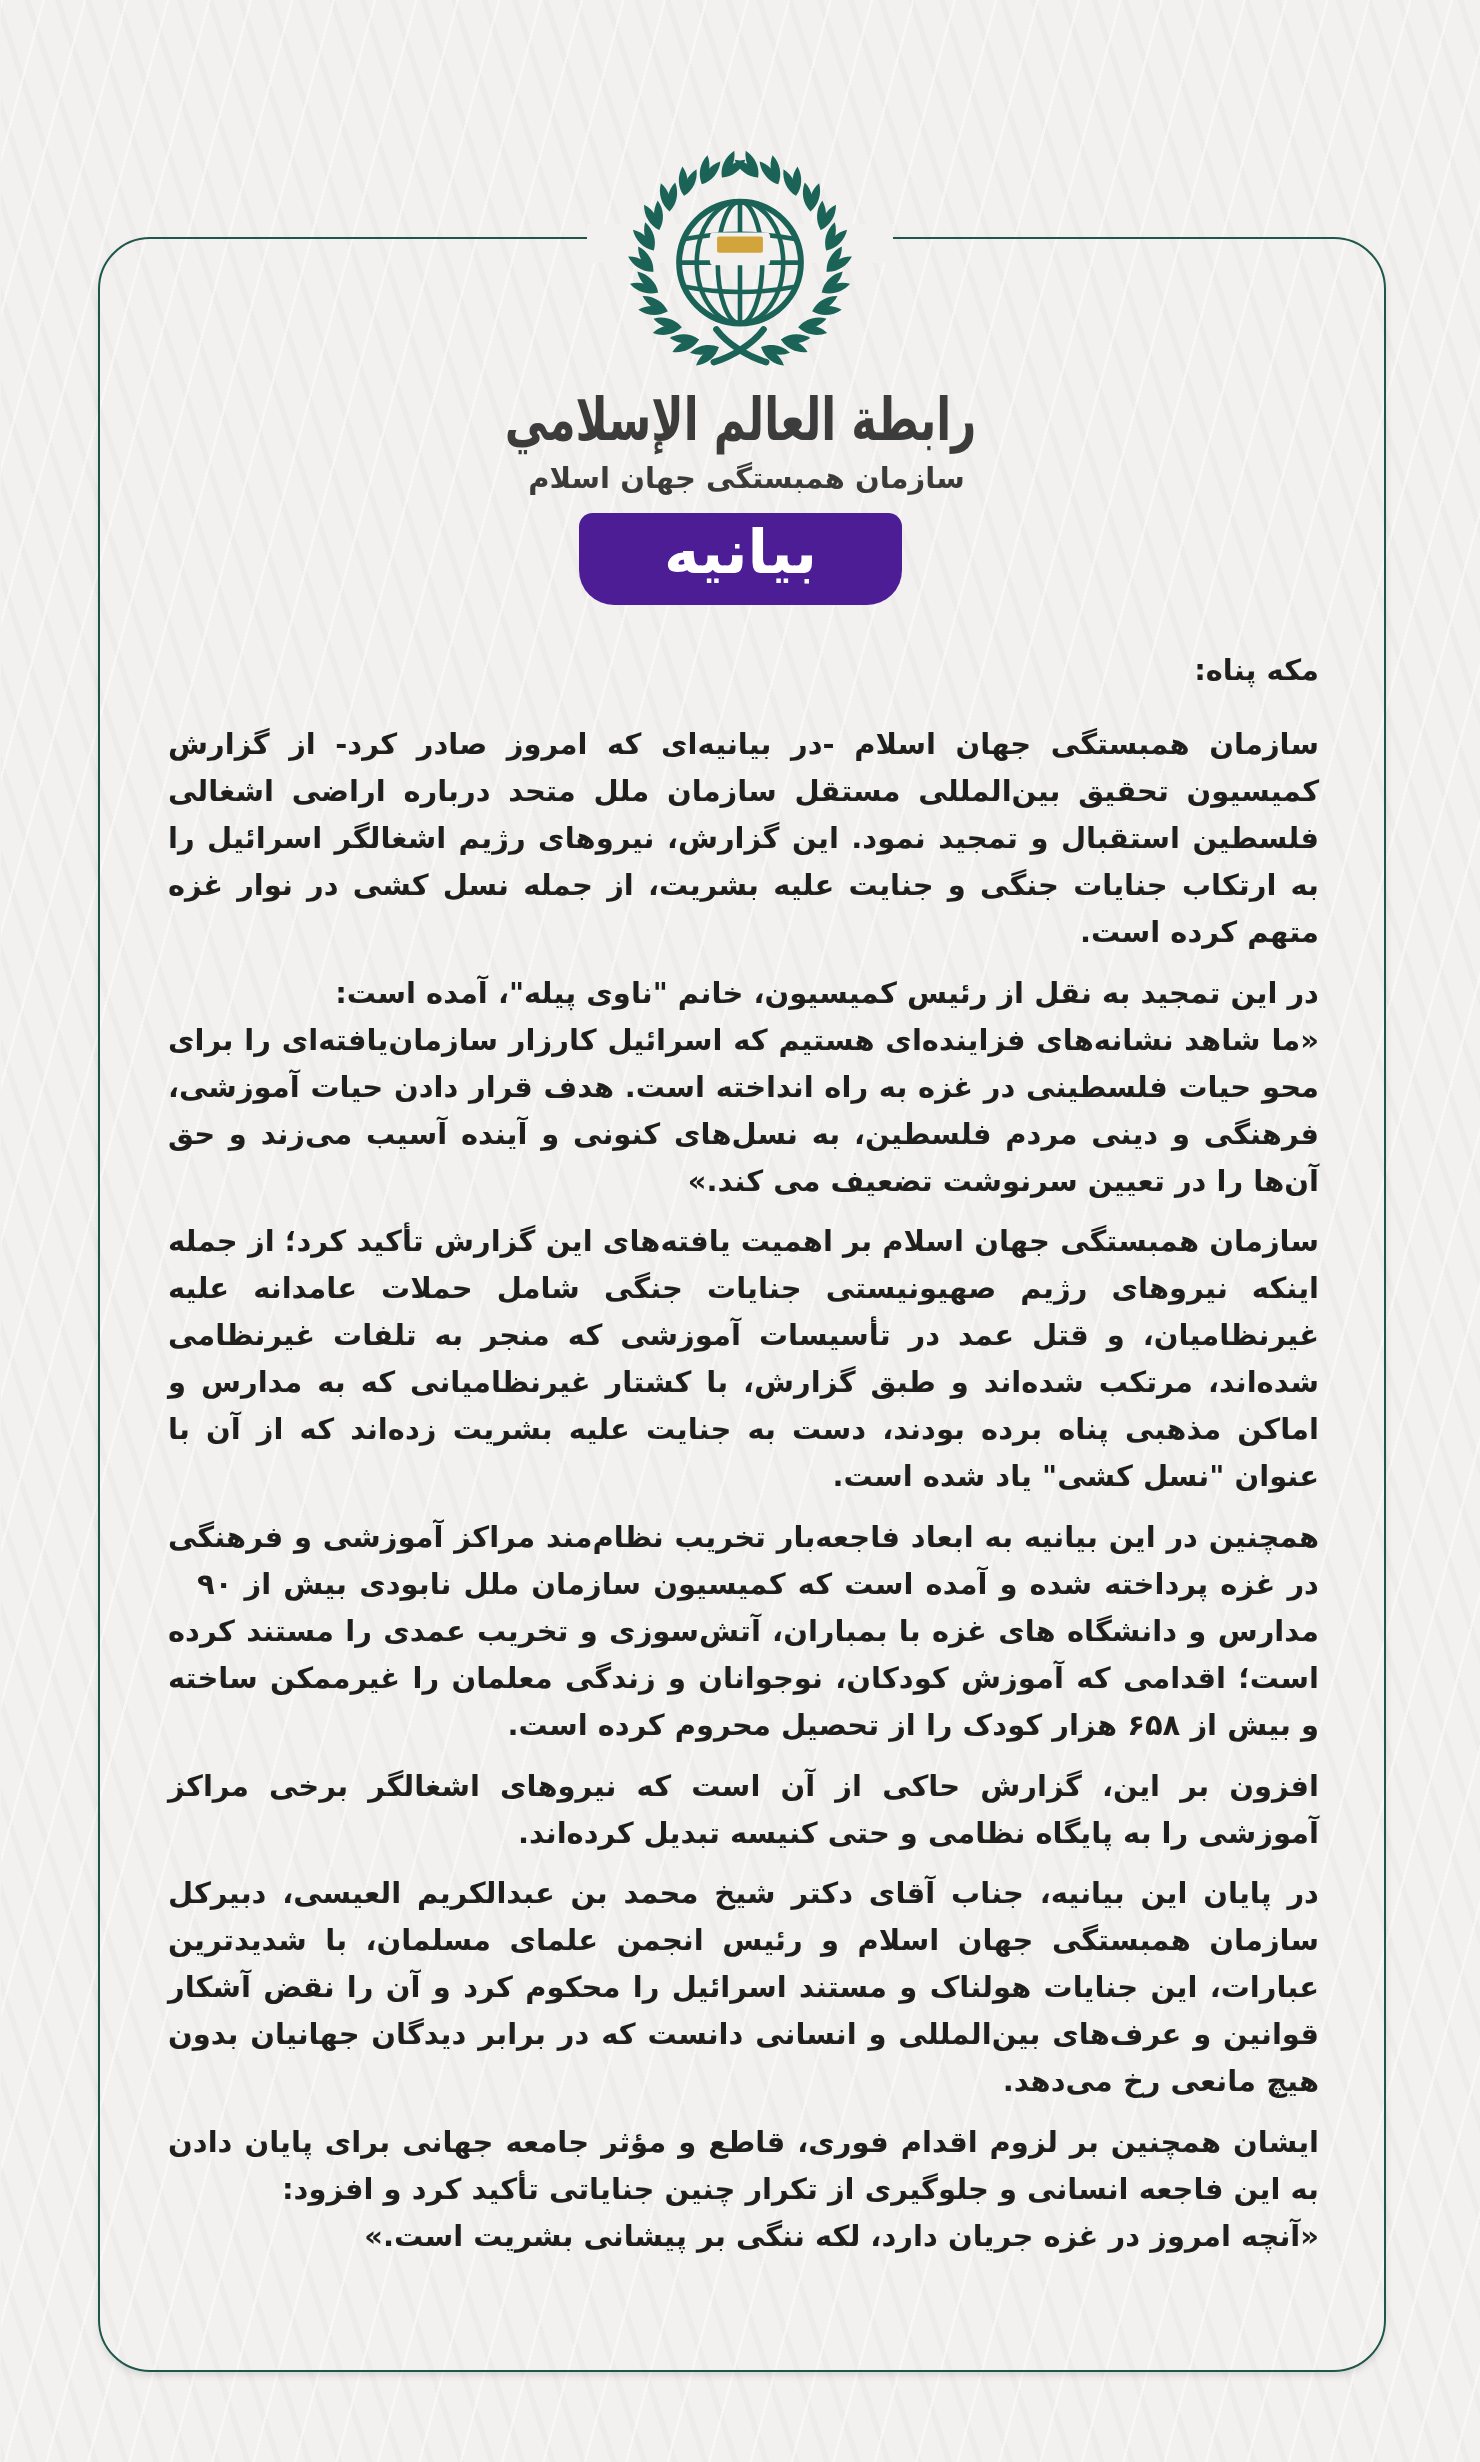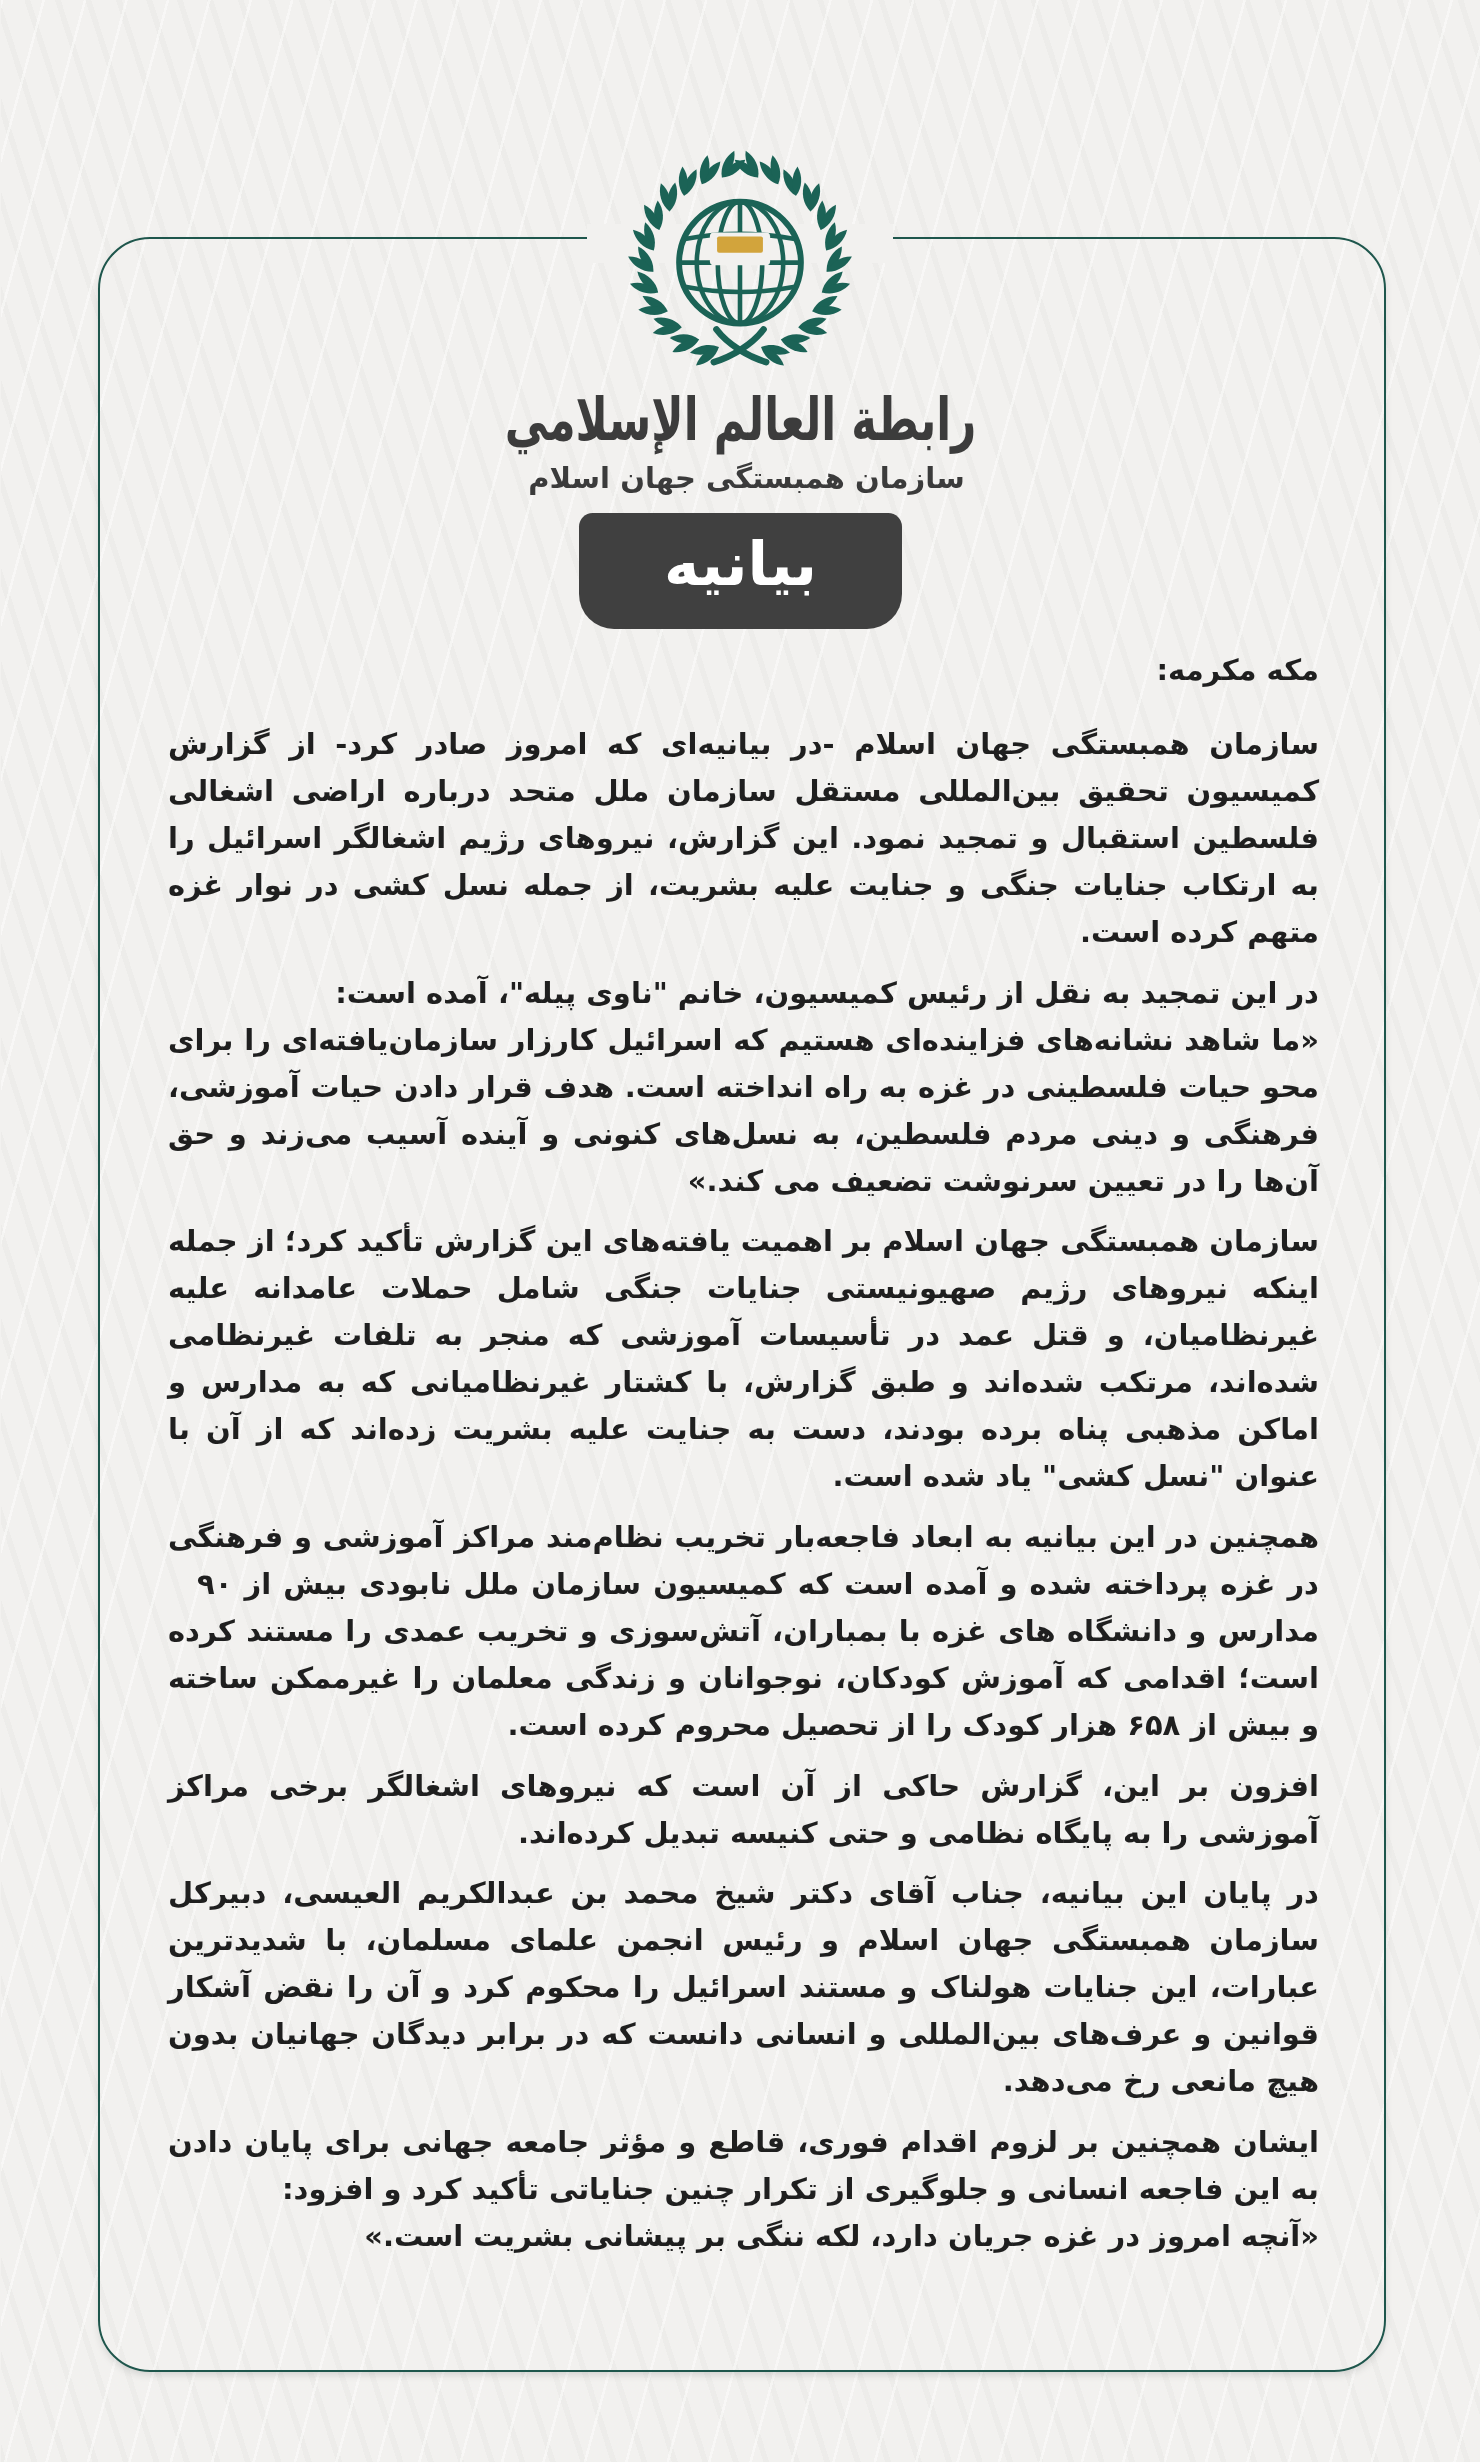--- a/index.html
+++ b/index.html
@@ -27,22 +27,22 @@
     text-align:center;direction:rtl;
     font-size:53px;font-weight:bold;color:#3c3c3c;line-height:87px;
     transform:scale(0.82,1.12);transform-origin:center top;
   }
   .orgname{
     position:absolute;left:0;right:0;top:461px;
     text-align:center;direction:rtl;
     font-size:29px;font-weight:bold;color:#3b3b3b;letter-spacing:0.6px;padding-left:12px;
   }
   .banner{
-    position:absolute;left:579px;top:513px;width:323px;height:116px;
-    background:#404040;border-radius:13.7px 13.7px 35px 35px;
+    position:absolute;left:579px;top:513px;width:323px;height:92px;
+    background:#4c1d95;border-radius:13.7px 13.7px 35px 35px;
     display:flex;align-items:center;justify-content:center;
   }
   .banner span{
     color:#ffffff;font-size:60px;font-weight:bold;line-height:1;
     padding-bottom:13.7px;
   }
   .doc{
     position:absolute;right:162px;width:1151px;top:647px;
     direction:rtl;text-align:justify;
     font-size:29px;font-weight:bold;color:#1f1f1f;line-height:47px;
@@ -137,21 +137,21 @@
 
 <div class="calligraphy">رابطة العالم الإسلامي</div>
 
 <div class="orgname">سازمان همبستگی جهان اسلام</div>
 
 <div class="banner">
   <span>بیانیه</span>
 </div>
 
 <div class="doc">
-  <p class="salutation">مکه مکرمه:</p>
+  <p class="salutation">مکه پناه:</p>
   <p>سازمان همبستگی جهان اسلام -در بیانیه‌ای که امروز صادر کرد- از گزارش کمیسیون تحقیق بین‌المللی مستقل سازمان ملل متحد درباره اراضی اشغالی فلسطین استقبال و تمجید نمود. این گزارش، نیروهای رژیم اشغالگر اسرائیل را به ارتکاب جنایات جنگی و جنایت علیه بشریت، از جمله نسل کشی در نوار غزه متهم کرده است.</p>
   <p class="tight">در این تمجید به نقل از رئیس کمیسیون، خانم "ناوی پیله"، آمده است:</p>
   <p>«ما شاهد نشانه‌های فزاینده‌ای هستیم که اسرائیل کارزار سازمان‌یافته‌ای را برای محو حیات فلسطینی در غزه به راه انداخته است. هدف قرار دادن حیات آموزشی، فرهنگی و دینی مردم فلسطین، به نسل‌های کنونی و آینده آسیب می‌زند و حق آن‌ها را در تعیین سرنوشت تضعیف می کند.»</p>
   <p>سازمان همبستگی جهان اسلام بر اهمیت یافته‌های این گزارش تأکید کرد؛ از جمله اینکه نیروهای رژیم صهیونیستی جنایات جنگی شامل حملات عامدانه علیه غیرنظامیان، و قتل عمد در تأسیسات آموزشی که منجر به تلفات غیرنظامی شده‌اند، مرتکب شده‌اند و طبق گزارش، با کشتار غیرنظامیانی که به مدارس و اماکن مذهبی پناه برده بودند، دست به جنایت علیه بشریت زده‌اند که از آن با عنوان "نسل کشی" یاد شده است.</p>
   <p>همچنین در این بیانیه به ابعاد فاجعه‌بار تخریب نظام‌مند مراکز آموزشی و فرهنگی در غزه پرداخته شده و آمده است که کمیسیون سازمان ملل نابودی بیش از ۹۰  مدارس و دانشگاه های غزه با بمباران، آتش‌سوزی و تخریب عمدی را مستند کرده است؛ اقدامی که آموزش کودکان، نوجوانان و زندگی معلمان را غیرممکن ساخته و بیش از ۶۵۸ هزار کودک را از تحصیل محروم کرده است.</p>
   <p>افزون بر این، گزارش حاکی از آن است که نیروهای اشغالگر برخی مراکز آموزشی را به پایگاه نظامی و حتی کنیسه تبدیل کرده‌اند.</p>
   <p>در پایان این بیانیه، جناب آقای دکتر شیخ محمد بن عبدالکریم العیسی، دبیرکل سازمان همبستگی جهان اسلام و رئیس انجمن علمای مسلمان، با شدیدترین عبارات، این جنایات هولناک و مستند اسرائیل را محکوم کرد و آن را نقض آشکار قوانین و عرف‌های بین‌المللی و انسانی دانست که در برابر دیدگان جهانیان بدون هیچ مانعی رخ می‌دهد.</p>
   <p class="tight">ایشان همچنین بر لزوم اقدام فوری، قاطع و مؤثر جامعه جهانی برای پایان دادن به این فاجعه انسانی و جلوگیری از تکرار چنین جنایاتی تأکید کرد و افزود:</p>
   <p>«آنچه امروز در غزه جریان دارد، لکه ننگی بر پیشانی بشریت است.»</p>
 </div>

